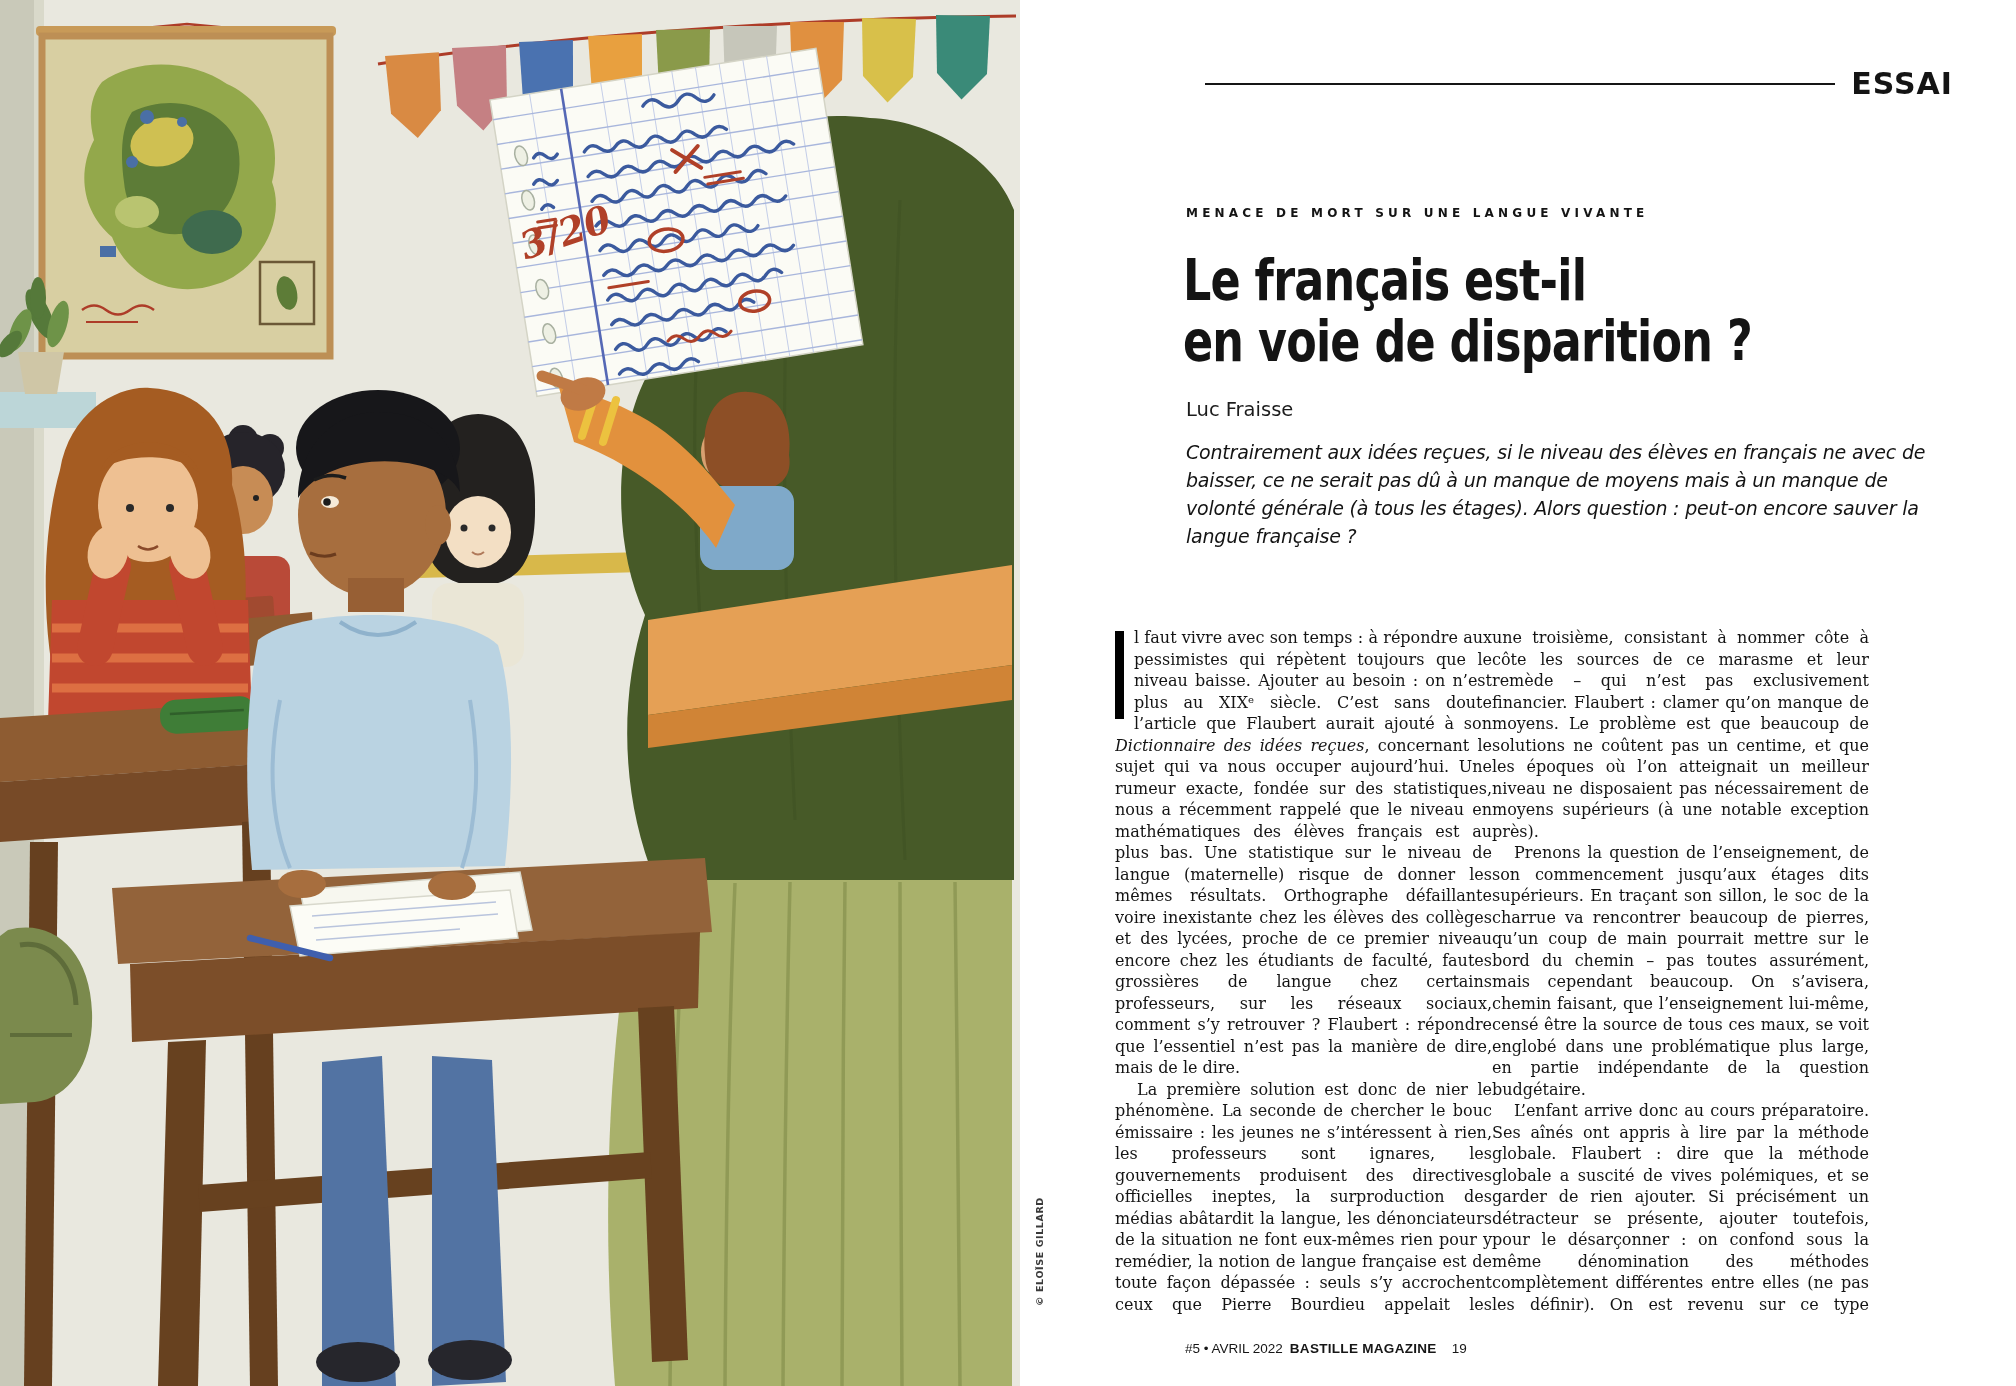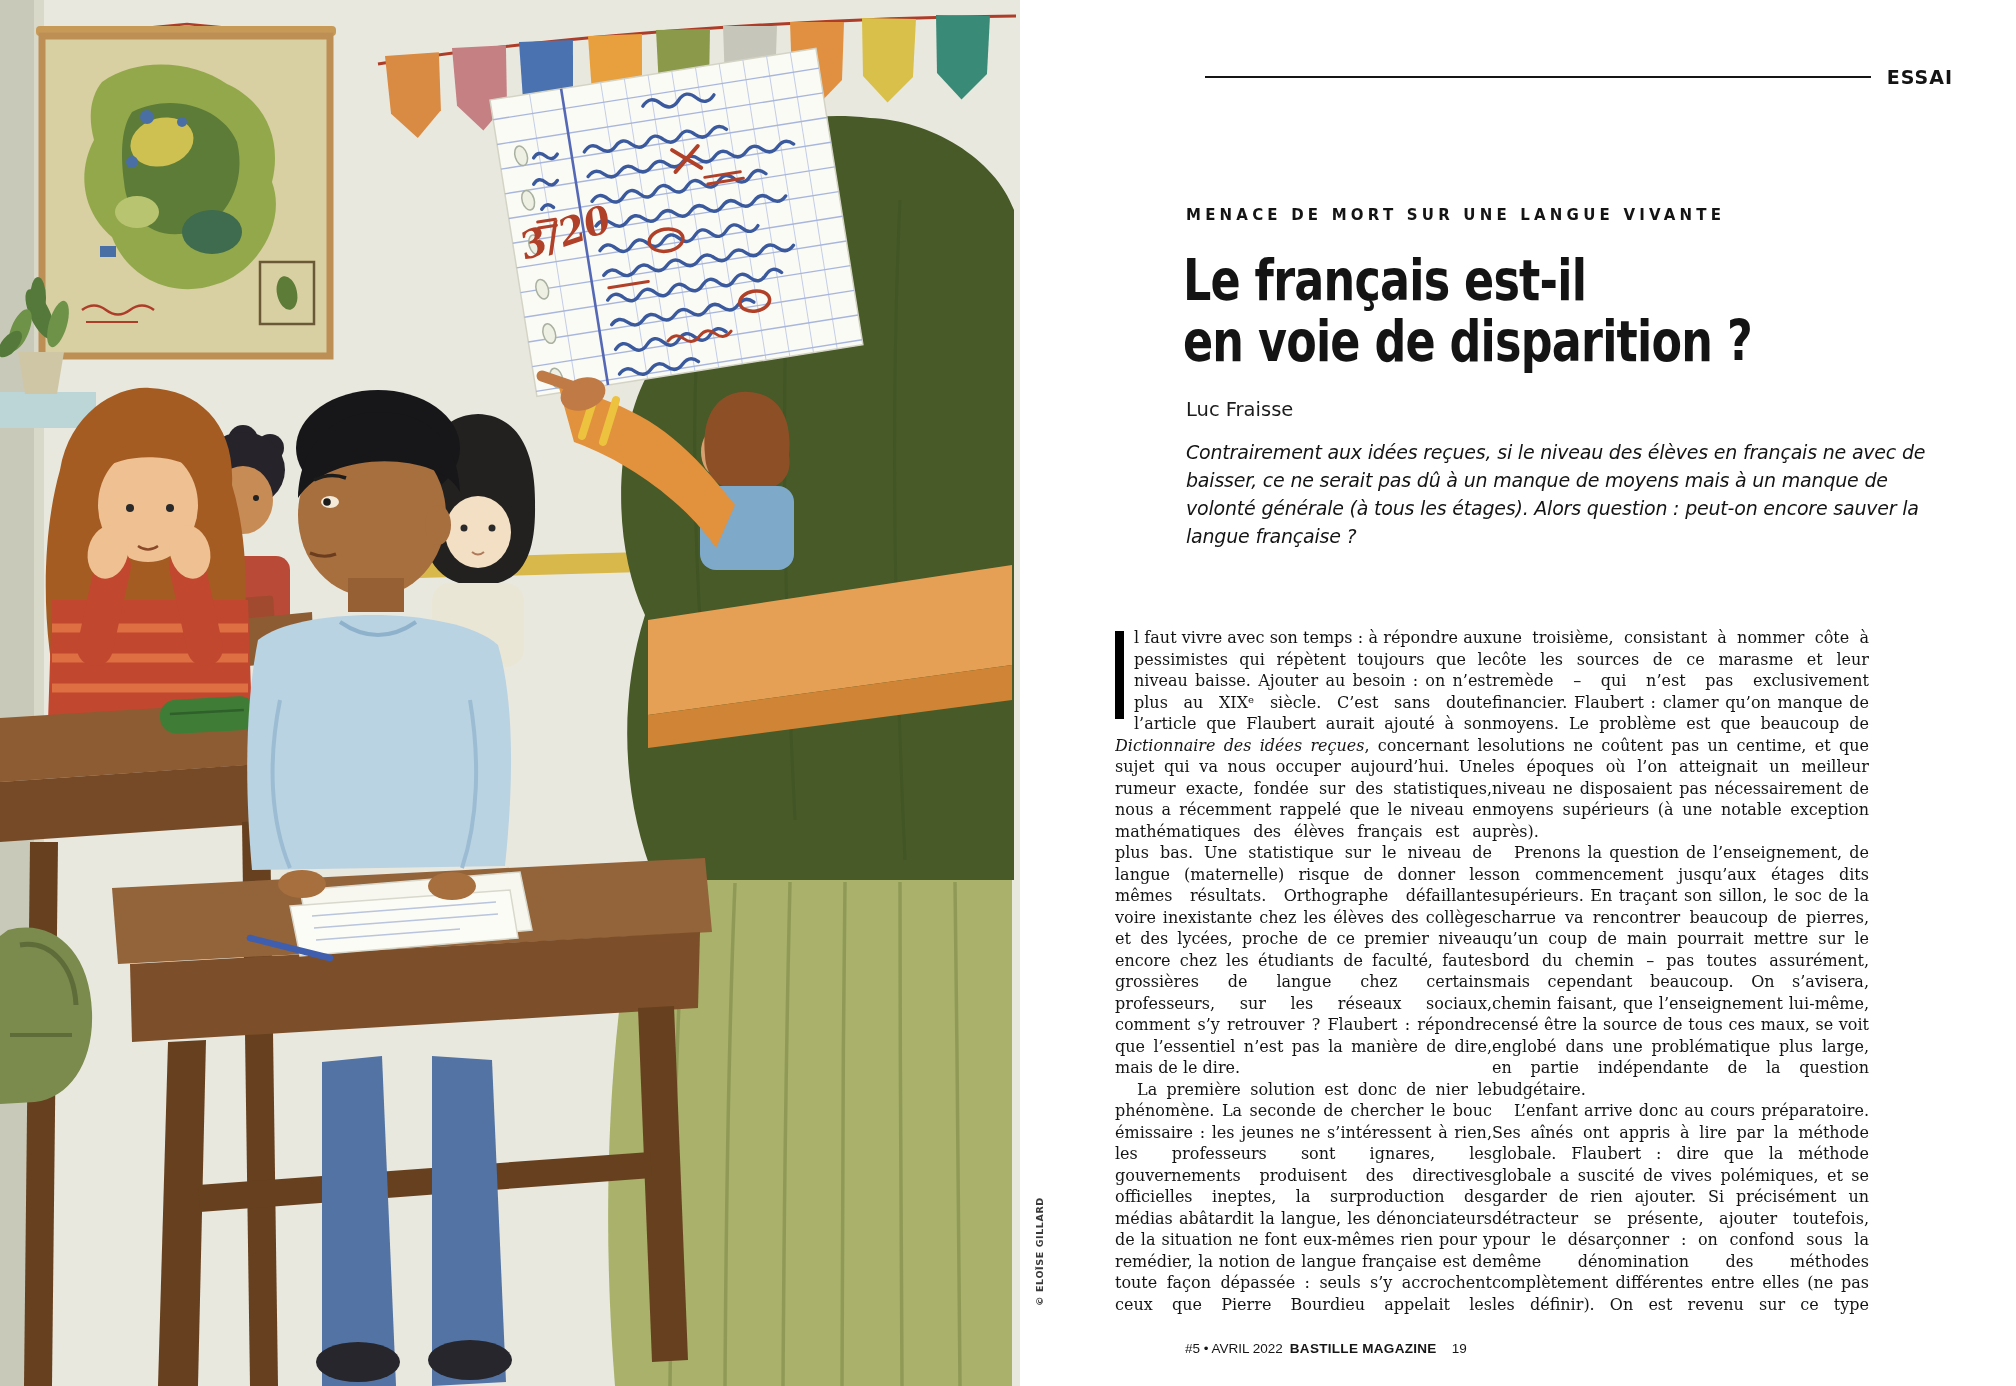--- a/index.html
+++ b/index.html
@@ -3,23 +3,23 @@
 <meta charset="utf-8">
 <style>
   html,body{margin:0;padding:0;background:#888;}
   #page{position:relative;width:2016px;height:1386px;background:#ffffff;overflow:hidden;
         font-family:"Liberation Sans",sans-serif;color:#141414;}
   
   #illo{position:absolute;left:0;top:0;width:1020px;height:1386px;}
   
   .rubric-row{position:absolute;left:1205px;top:66px;width:748px;display:flex;align-items:center;gap:16px;}
   .rubric-line{flex:1;height:2px;background:#151515;}
-  .rubric{font-family:"DejaVu Sans",sans-serif;font-weight:bold;font-size:19px;letter-spacing:1px;}
+  .rubric{font-family:"DejaVu Sans",sans-serif;font-weight:bold;font-size:30px;letter-spacing:1px;}
   .kicker{position:absolute;left:1186px;top:206px;font-family:"DejaVu Sans",sans-serif;
-          font-weight:bold;font-size:15px;letter-spacing:4.2px;}
+          font-weight:bold;font-size:12px;letter-spacing:4.2px;}
   .title{position:absolute;left:1183px;top:250px;font-family:"DejaVu Sans",sans-serif;
          font-weight:bold;font-size:57px;line-height:61px;letter-spacing:-1px;
          transform:scaleX(.78);transform-origin:0 0;white-space:nowrap;}
   .author{position:absolute;left:1186px;top:398px;font-size:19.5px;color:#1c1c1c;
           font-family:"DejaVu Sans",sans-serif;}
   .standfirst{position:absolute;left:1186px;top:438px;width:772px;
               font-family:"DejaVu Sans",sans-serif;font-style:italic;font-size:19px;
               line-height:28px;letter-spacing:-.2px;}
   .bodywrap{position:absolute;left:1115px;top:627px;width:770px;height:690px;display:flex;gap:0;}
   .col{width:377px;height:690px;overflow:hidden;font-family:"DejaVu Serif",serif;

